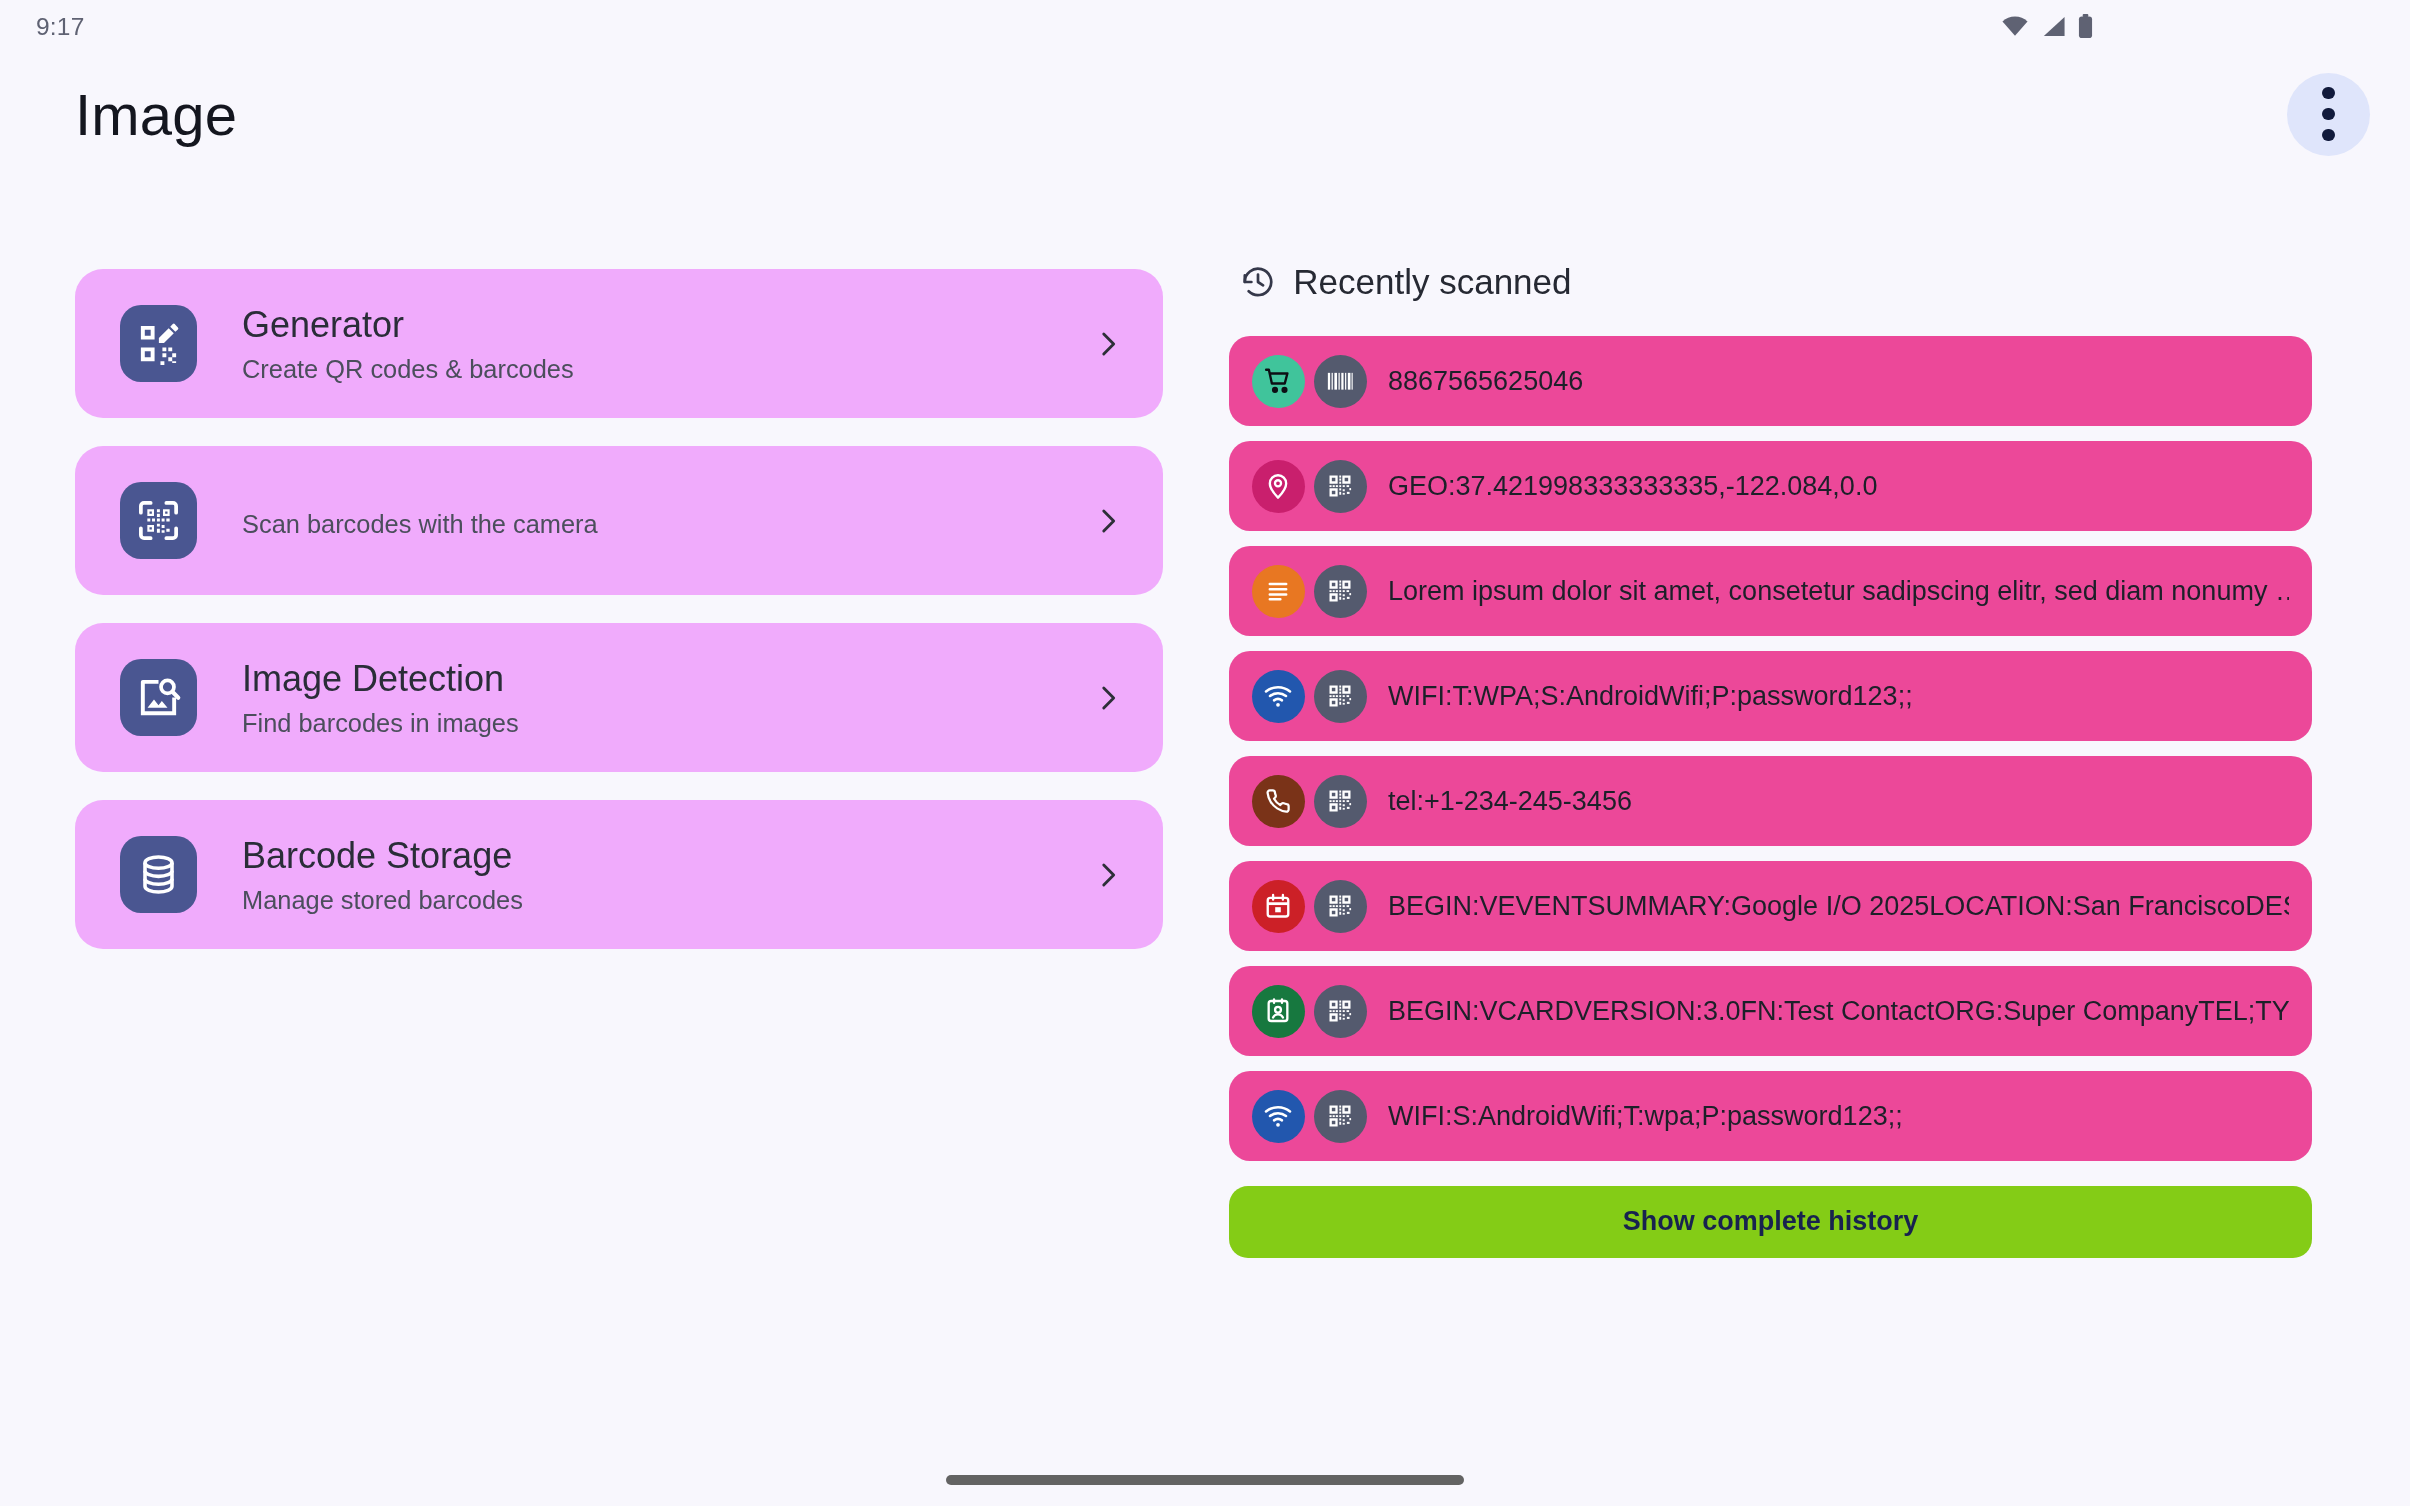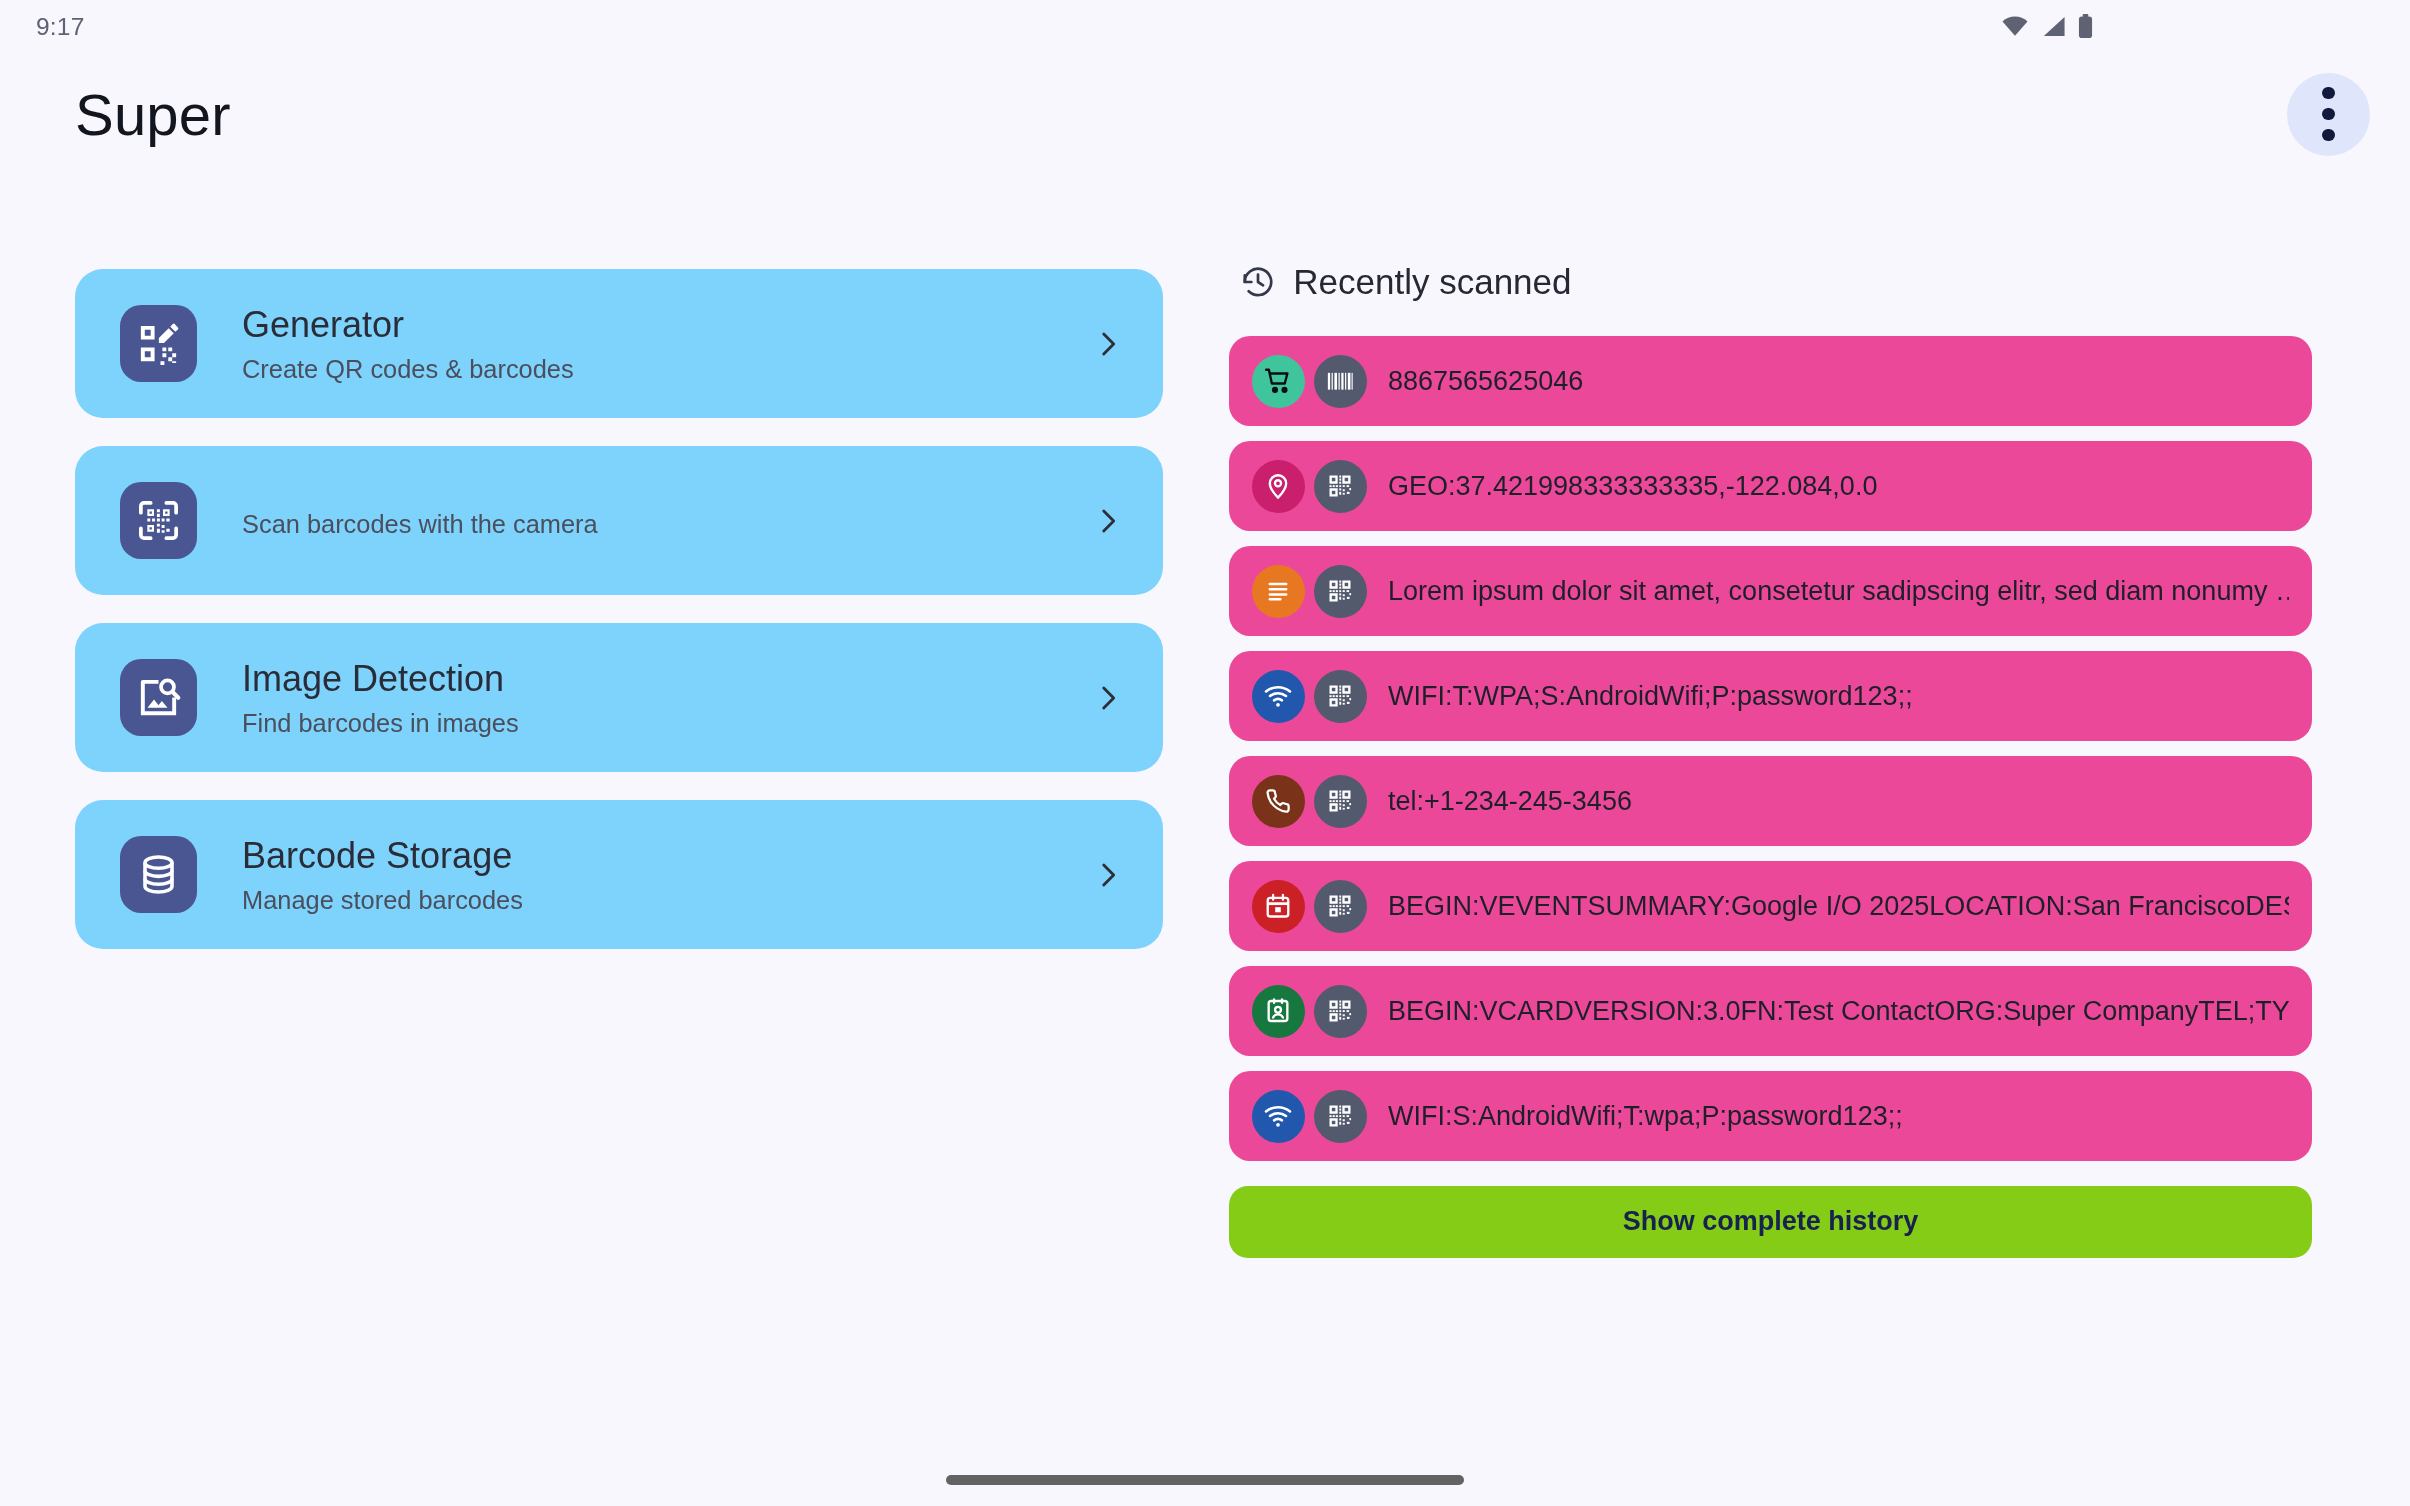--- a/index.html
+++ b/index.html
@@ -56,21 +56,21 @@
     width: 2411px; height: 1290px;
     display: flex;
   }
   .left-col { width: 1229px; padding: 94px 0 0 75px; }
   .right-col { flex: 1; padding: 87px 68px 0 0; }
 
   
   .feature-card {
     position: relative;
     width: 1088px; height: 149px;
-    background: #7dd3fc;
+    background: #f0abfc;
     border-radius: 28px;
     margin-bottom: 28px;
     display: flex; align-items: center;
     padding: 0 38px 0 45px;
     cursor: pointer;
   }
   .feature-icon {
     width: 77px; height: 77px; border-radius: 21px;
     background: #4a5691;
     display: flex; align-items: center; justify-content: center;
@@ -160,21 +160,21 @@
     <span>
       <svg width="15" height="24.5" viewBox="0 0 16 26">
         <rect x="5" y="0" width="6" height="3" rx="1" fill="#5f6273"></rect>
         <rect x="1" y="2.5" width="14" height="23" rx="3" fill="#5f6273"></rect>
       </svg>
     </span>
   </span>
 </div>
 
 <div class="appbar">
-  <div class="app-title">Super</div>
+  <div class="app-title">Image</div>
   <button class="overflow-btn">
     <i></i>
     <i></i>
     <i></i>
   </button>
 </div>
 
 <div class="content">
 
   <div class="left-col">

